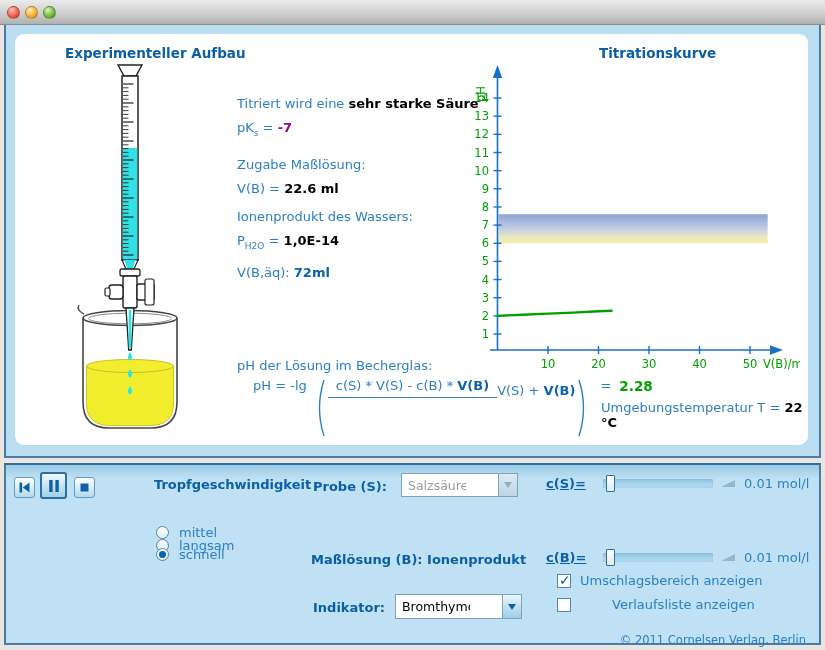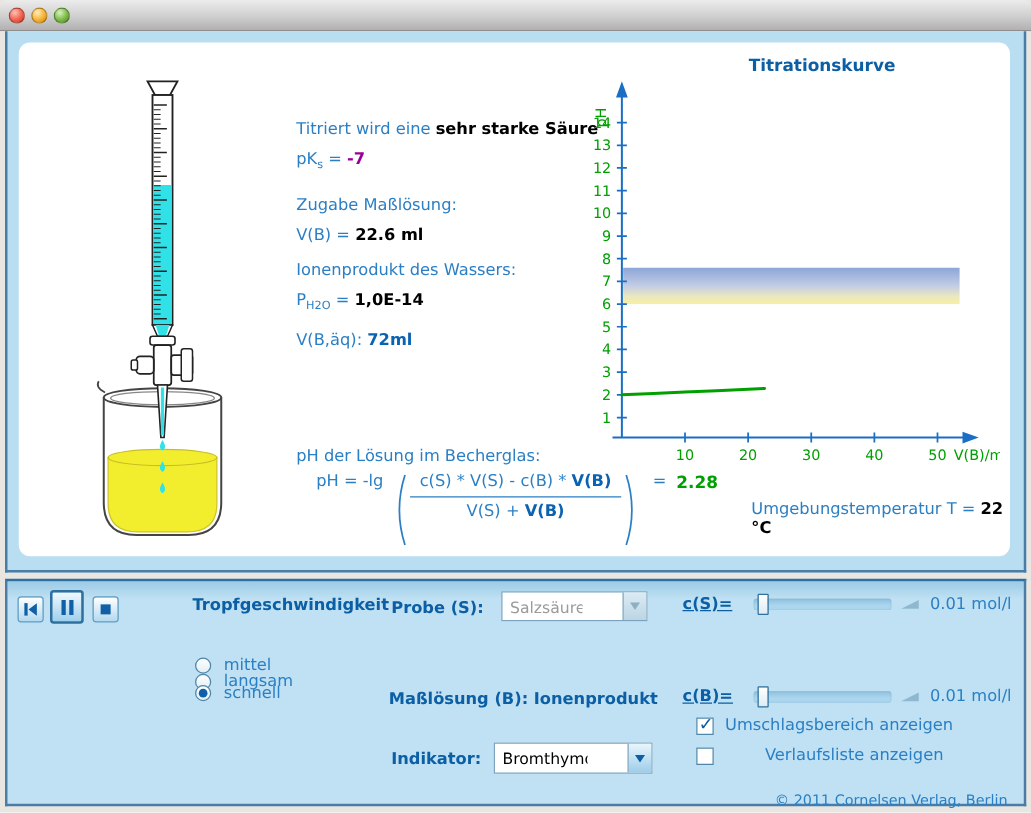--- a/index.html
+++ b/index.html
@@ -35,21 +35,21 @@
   .info{position:absolute;left:222px;top:58px;color:var(--text-blue);font-size:13px;line-height:24px;}
   .info b{color:#000;}
   .info .mag{color:var(--pks-magenta);font-weight:bold;}
   .info .blub{color:var(--bold-blue);font-weight:bold;}
   sub{font-size:9px;}
   .gap8{margin-top:8px;} .gap4{margin-top:4px;}
 
   
   .ph-label{position:absolute;left:222px;top:324px;color:var(--text-blue);}
   .ph-formula{position:absolute;left:238px;top:344px;display:flex;align-items:flex-start;color:var(--text-blue);}
-  .frac{display:flex;flex-direction:column;align-items:center;margin:0 2px;}
+  .frac{display:flex;flex-direction:row;align-items:center;margin:0 2px;}
   .frac .num{padding:0 8px 4px;border-bottom:1.3px solid var(--text-blue);white-space:nowrap;}
   .frac .den{padding-top:4px;white-space:nowrap;}
   .frac b{color:var(--bold-blue);}
   .f-lhs{margin-right:6px;white-space:nowrap;}
   .f-eq{margin:0 8px 0 10px;}
   .f-res{color:var(--value-green);font-weight:bold;font-size:13.5px;}
   .temperature{position:absolute;left:586px;top:366px;color:var(--text-blue);}
   .temperature b{color:#000;}
 
   
@@ -101,20 +101,21 @@
 
 <div class="titlebar">
   <div class="tl tl-red"></div>
   <div class="tl tl-yellow"></div>
   <div class="tl tl-green"></div>
 </div>
 
 <div class="top-section">
   <div class="white-panel">
 
+    <div class="panel-title" style="left:50px;top:11px;">Experimenteller Aufbau</div>
     <div class="panel-title" style="left:584px;top:11px;">Titrationskurve</div>
 
     <svg style="position:absolute;left:60px;top:26px;" width="130" height="375" viewBox="0 0 130 375">
 
       <path d="M8 258 L8 342 Q8 368 34 368 L76 368 Q102 368 102 342 L102 258" fill="#ffffff" stroke="#444" stroke-width="1.6"></path>
       <path d="M11.5 306 L11.5 343 Q11.5 365.5 35 365.5 L75 365.5 Q98.5 365.5 98.5 343 L98.5 306 Z" style="fill:var(--liquid-yellow)" stroke="#cfc428" stroke-width="1"></path>
       <ellipse cx="55" cy="306" rx="43.5" ry="6.5" style="fill:var(--liquid-yellow)" stroke="#c8bf25" stroke-width="1"></ellipse>
       <ellipse cx="55" cy="258" rx="47" ry="7.5" fill="none" stroke="#444" stroke-width="1.6"></ellipse>
       <ellipse cx="55" cy="258.5" rx="41.5" ry="5.3" fill="none" stroke="#888" stroke-width="1"></ellipse>
       <path d="M9 254 Q1 250 4 245" stroke="#444" fill="none" stroke-width="1.4"></path>

